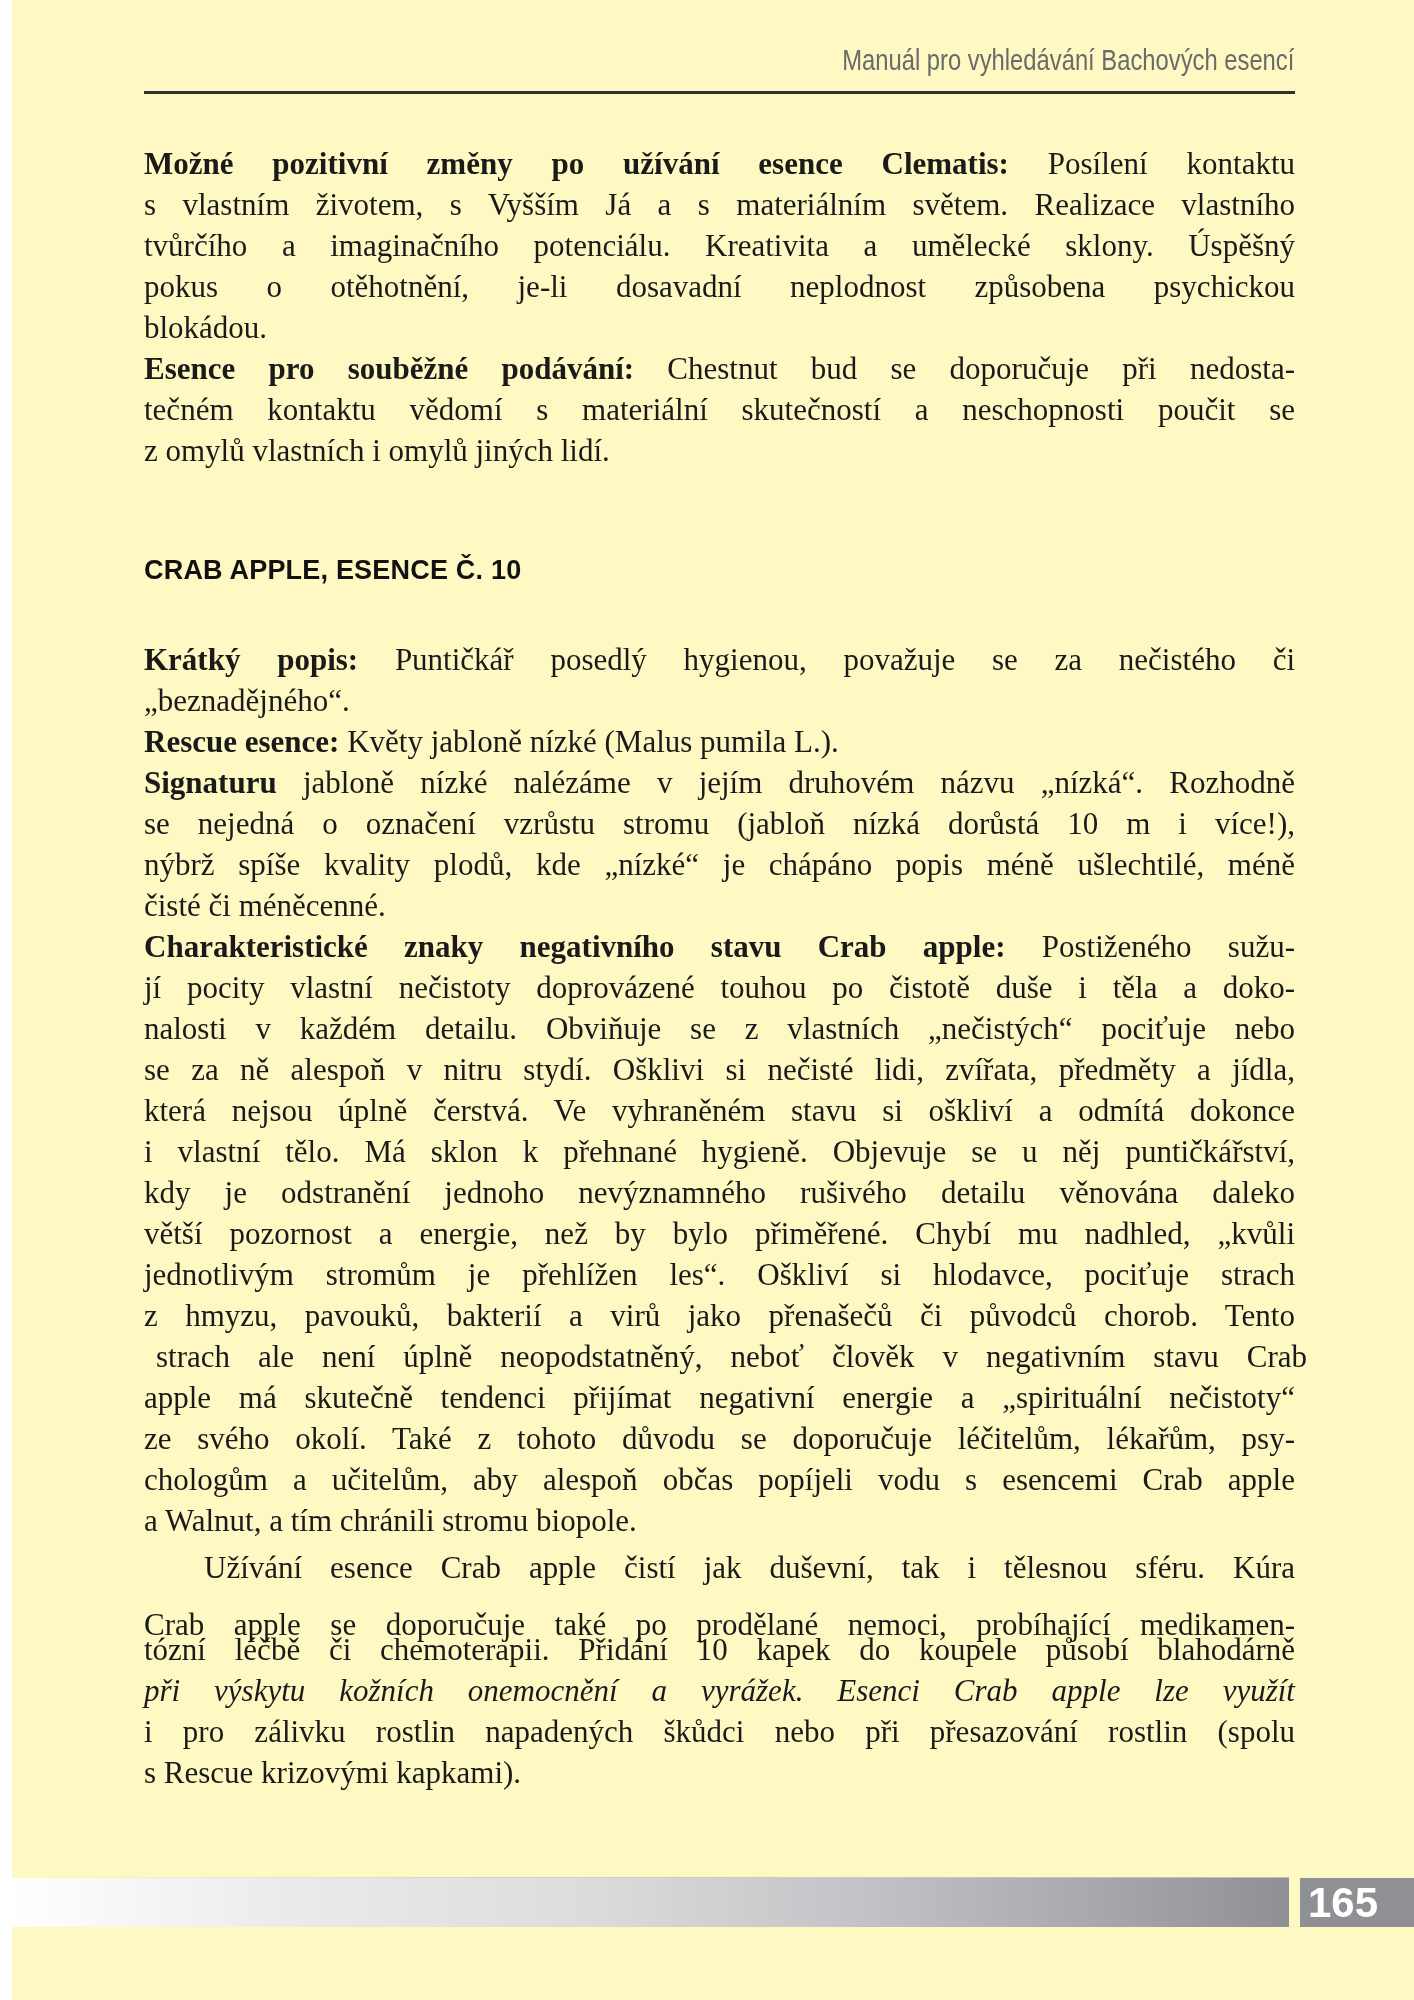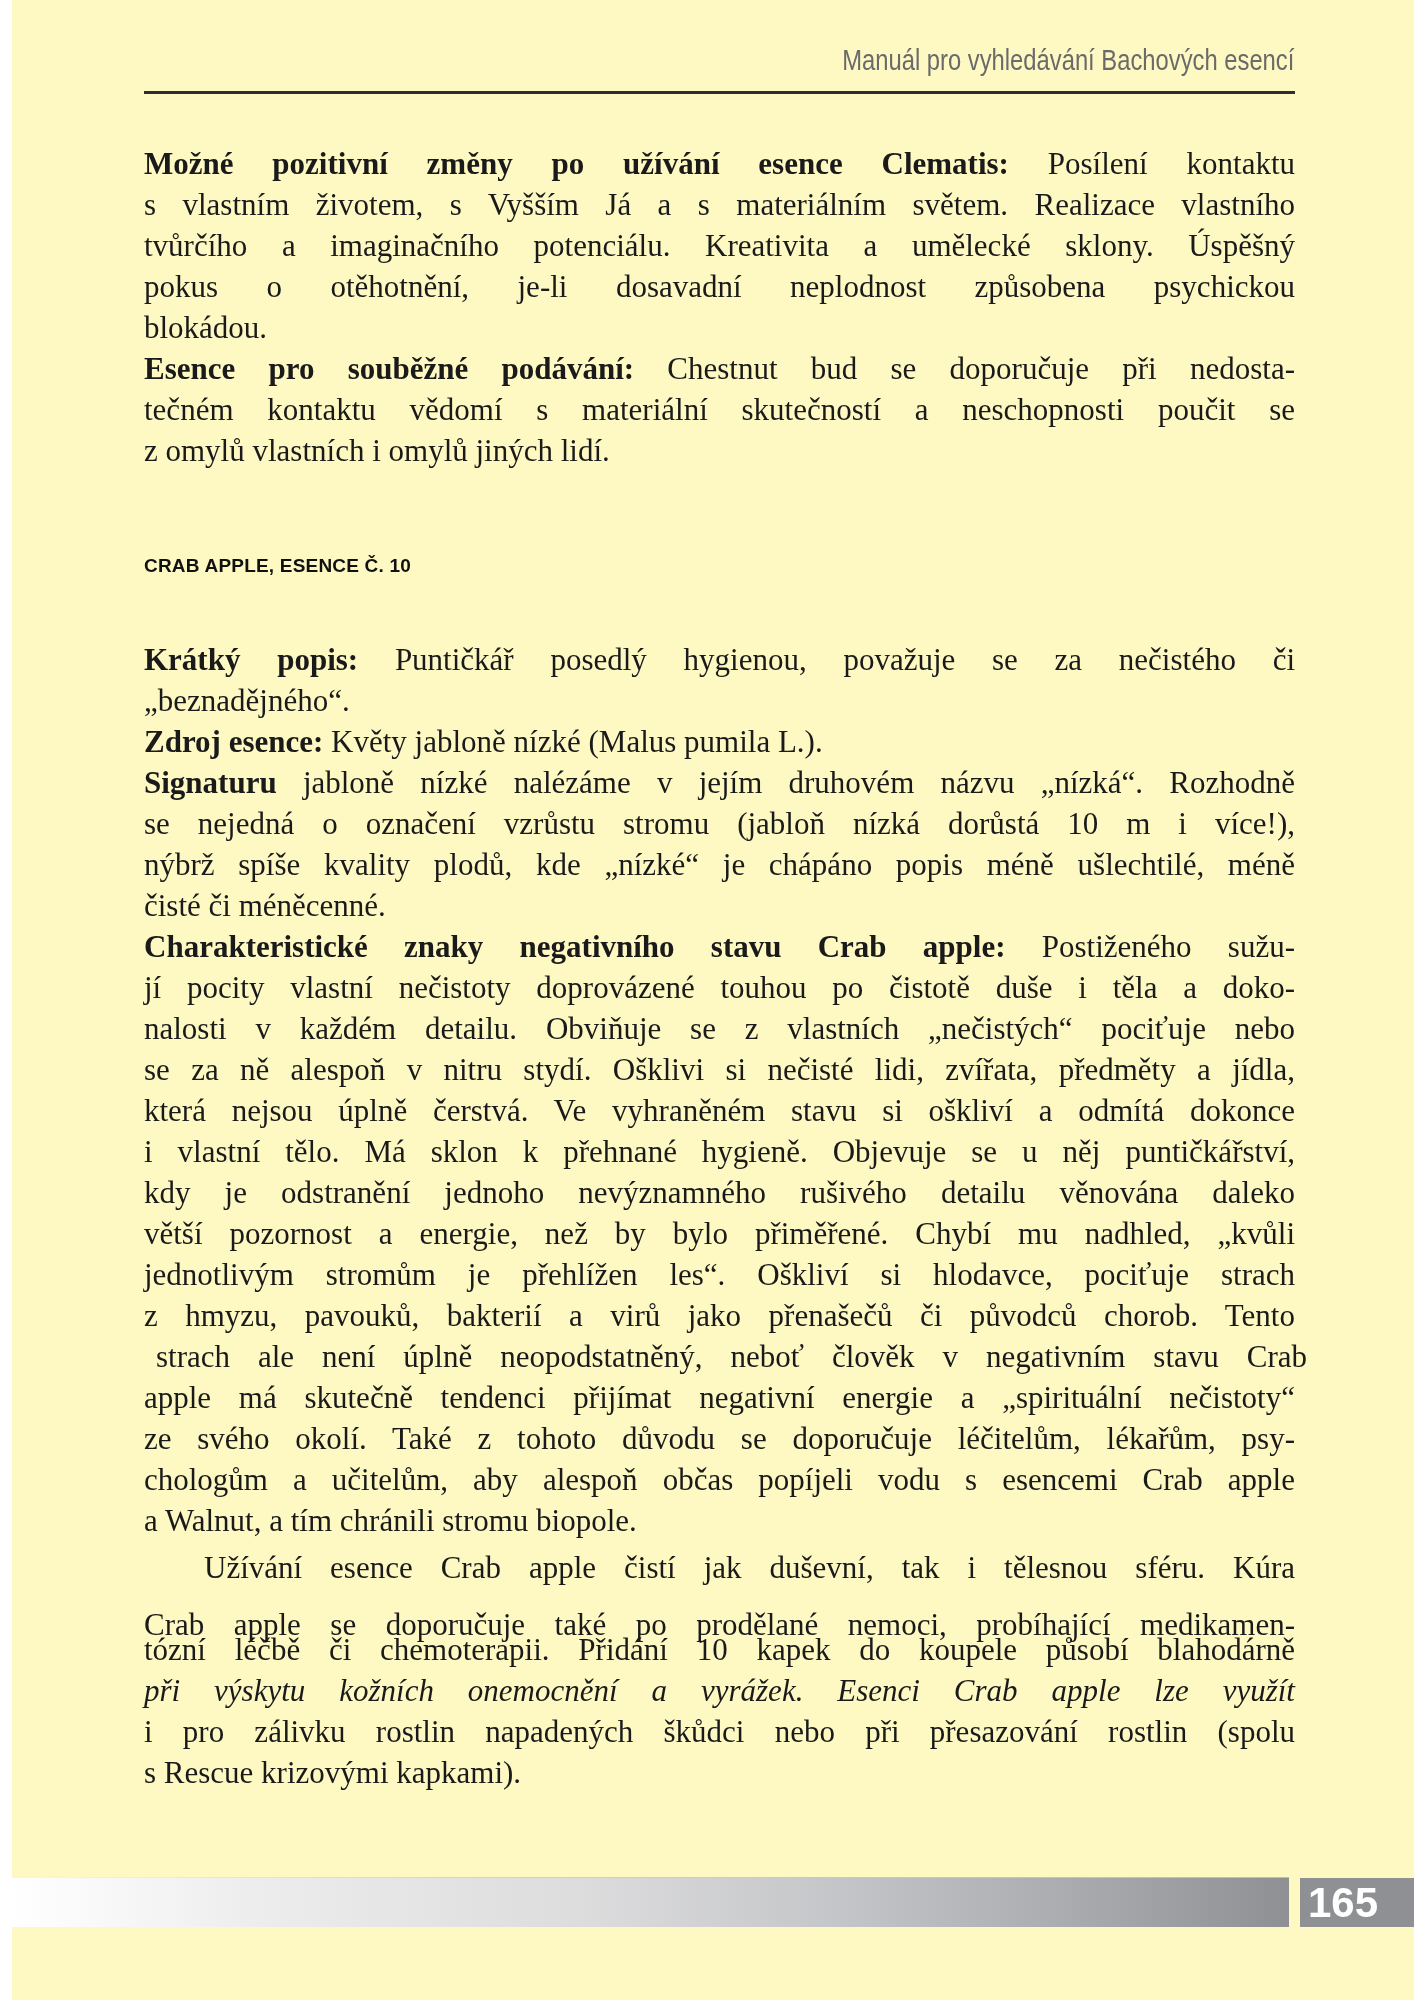--- a/index.html
+++ b/index.html
@@ -27,21 +27,21 @@
     white-space: nowrap; text-align: justify; text-align-last: justify;
     overflow: visible;
   }
   .line.last { text-align-last: left; }
   .line.indent { padding-left: 60px; width: 1091px; }
   .line b { font-weight: bold; }
 
   .section-heading {
     position: absolute; left: 132px; top: 555px;
     font-family: "Liberation Sans", sans-serif; font-weight: bold;
-    font-size: 19px; color: #111; letter-spacing: 0.2px;
+    font-size: 27px; color: #111; letter-spacing: 0.2px;
   }
 
   .footer-bar {
     position: absolute; left: 0; top: 1878px; width: 1277px; height: 49px;
     background: linear-gradient(to right, #ffffff 0%, #ececec 20%, #dcdcdd 45%, #c4c5c8 65%, #a7a8ab 85%, #8f9094 100%);
   }
   .footer-bar-topline {
     position: absolute; left: 0; top: 1877px; width: 1277px; height: 1px;
     background: linear-gradient(to right, rgba(200,200,200,0) 0%, #cfcfcf 40%, #bdbdbd 100%);
   }
@@ -74,21 +74,21 @@
     <div class="line" style="top:389px;">tečném kontaktu vědomí s materiální skutečností a neschopnosti poučit se</div>
     <div class="line last" style="top:430px;">z omylů vlastních i omylů jiných lidí.</div>
   </div>
 
   <div class="section-heading">CRAB APPLE, ESENCE Č. 10</div>
 
   <div class="body" style="top:0;">
     <div class="line" style="top:639px;"><b>Krátký popis:</b><span> Puntičkář posedlý hygienou, považuje se za nečistého či</span></div>
     <div class="line last" style="top:680px;">„beznadějného“.</div>
 
-    <div class="line last" style="top:721px;"><b>Zdroj esence:</b><span> Květy jabloně nízké (Malus pumila L.).</span></div>
+    <div class="line last" style="top:721px;"><b>Rescue esence:</b><span> Květy jabloně nízké (Malus pumila L.).</span></div>
 
     <div class="line" style="top:762px;"><b>Signaturu</b><span> jabloně nízké nalézáme v jejím druhovém názvu „nízká“. Rozhodně</span></div>
     <div class="line" style="top:803px;">se nejedná o označení vzrůstu stromu (jabloň nízká dorůstá 10 m i více!),</div>
     <div class="line" style="top:844px;">nýbrž spíše kvality plodů, kde „nízké“ je chápáno popis méně ušlechtilé, méně</div>
     <div class="line last" style="top:885px;">čisté či méněcenné.</div>
 
     <div class="line" style="top:926px;"><b>Charakteristické znaky negativního stavu Crab apple:</b><span> Postiženého sužu-</span></div>
     <div class="line" style="top:967px;">jí pocity vlastní nečistoty doprovázené touhou po čistotě duše i těla a doko-</div>
     <div class="line" style="top:1008px;">nalosti v každém detailu. Obviňuje se z vlastních „nečistých“ pociťuje nebo</div>
     <div class="line" style="top:1049px;">se za ně alespoň v nitru stydí. Ošklivi si nečisté lidi, zvířata, předměty a jídla,</div>

